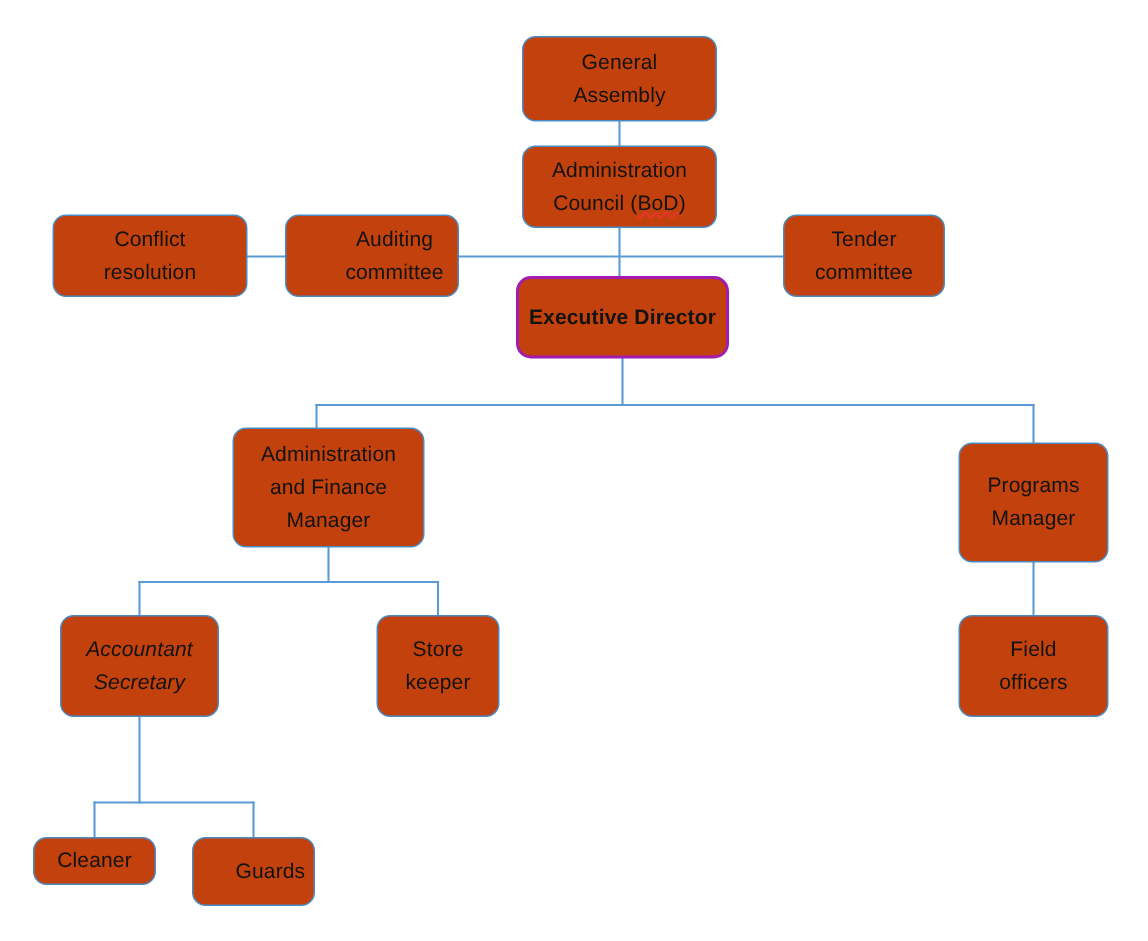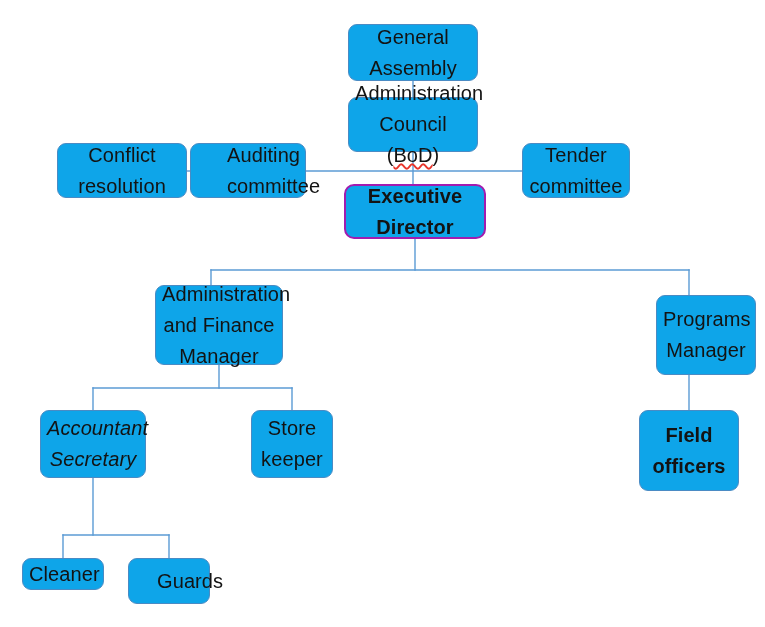--- a/index.html
+++ b/index.html
@@ -22,30 +22,30 @@
     position: absolute;
     left: 0;
     top: 0;
     width: 765px;
     height: 627px;
     pointer-events: none;
   }
   .node {
     position: absolute;
     box-sizing: border-box;
-    background: #0ea5e9;
+    background: #c2410c;
     border: 1px solid #4A8BC4;
     border-radius: 9px;
     color: #131313;
     display: flex;
     align-items: center;
     justify-content: center;
     text-align: center;
     line-height: 1.55;
-    font-size: 20px;
+    font-size: 14px;
     letter-spacing: 0.1px;
     padding: 2px 6px;
     z-index: 2;
   }
   .node.selected {
     border: 2px solid #a21caf;
     border-radius: 10px;
     font-weight: bold;
   }
   .node .node-label {
@@ -87,45 +87,45 @@
       </g>
   </svg>
 
   <div id="node-layer">
       <div class="node" style="left: 348px; top: 24px; width: 130px; height: 57px;">
         <span class="node-label">General<br>Assembly</span>
       </div>
       <div class="node" style="left: 348px; top: 97px; width: 130px; height: 55px;">
         <span class="node-label">Administration<br>Council (<span class="misspelled">BoD</span>)</span>
       </div>
-      <div class="node" style="left: 35px; top: 143px; width: 130px; height: 55px; margin-left: 22px;">
+      <div class="node" style="left: 35px; top: 143px; width: 130px; height: 55px;">
         <span class="node-label">Conflict<br>resolution</span>
       </div>
       <div class="node" style="left: 190px; top: 143px; width: 116px; height: 55px; padding-left: 36px;">
         <span class="node-label">Auditing<br>committee</span>
       </div>
       <div class="node" style="left: 522px; top: 143px; width: 108px; height: 55px;">
         <span class="node-label">Tender<br>committee</span>
       </div>
       <div class="node selected" style="left: 344px; top: 184px; width: 142px; height: 55px;">
         <span class="node-label">Executive Director</span>
       </div>
       <div class="node" style="left: 155px; top: 285px; width: 128px; height: 80px;">
         <span class="node-label">Administration<br>and Finance<br>Manager</span>
       </div>
-      <div class="node" style="left: 656px; top: 295px; width: 100px; height: 80px;">
+      <div class="node" style="left: 639px; top: 295px; width: 100px; height: 80px;">
         <span class="node-label">Programs<br>Manager</span>
       </div>
       <div class="node" style="left: 40px; top: 410px; width: 106px; height: 68px; font-style: italic;">
         <span class="node-label">Accountant<br>Secretary</span>
       </div>
       <div class="node" style="left: 251px; top: 410px; width: 82px; height: 68px;">
         <span class="node-label">Store<br>keeper</span>
       </div>
-      <div class="node" style="left: 639px; top: 410px; width: 100px; height: 81px; font-weight: bold;">
+      <div class="node" style="left: 639px; top: 410px; width: 100px; height: 68px;">
         <span class="node-label">Field<br>officers</span>
       </div>
       <div class="node" style="left: 22px; top: 558px; width: 82px; height: 32px;">
         <span class="node-label">Cleaner</span>
       </div>
       <div class="node" style="left: 128px; top: 558px; width: 82px; height: 46px; padding-left: 28px;">
         <span class="node-label">Guards</span>
       </div>
     </div>
 

